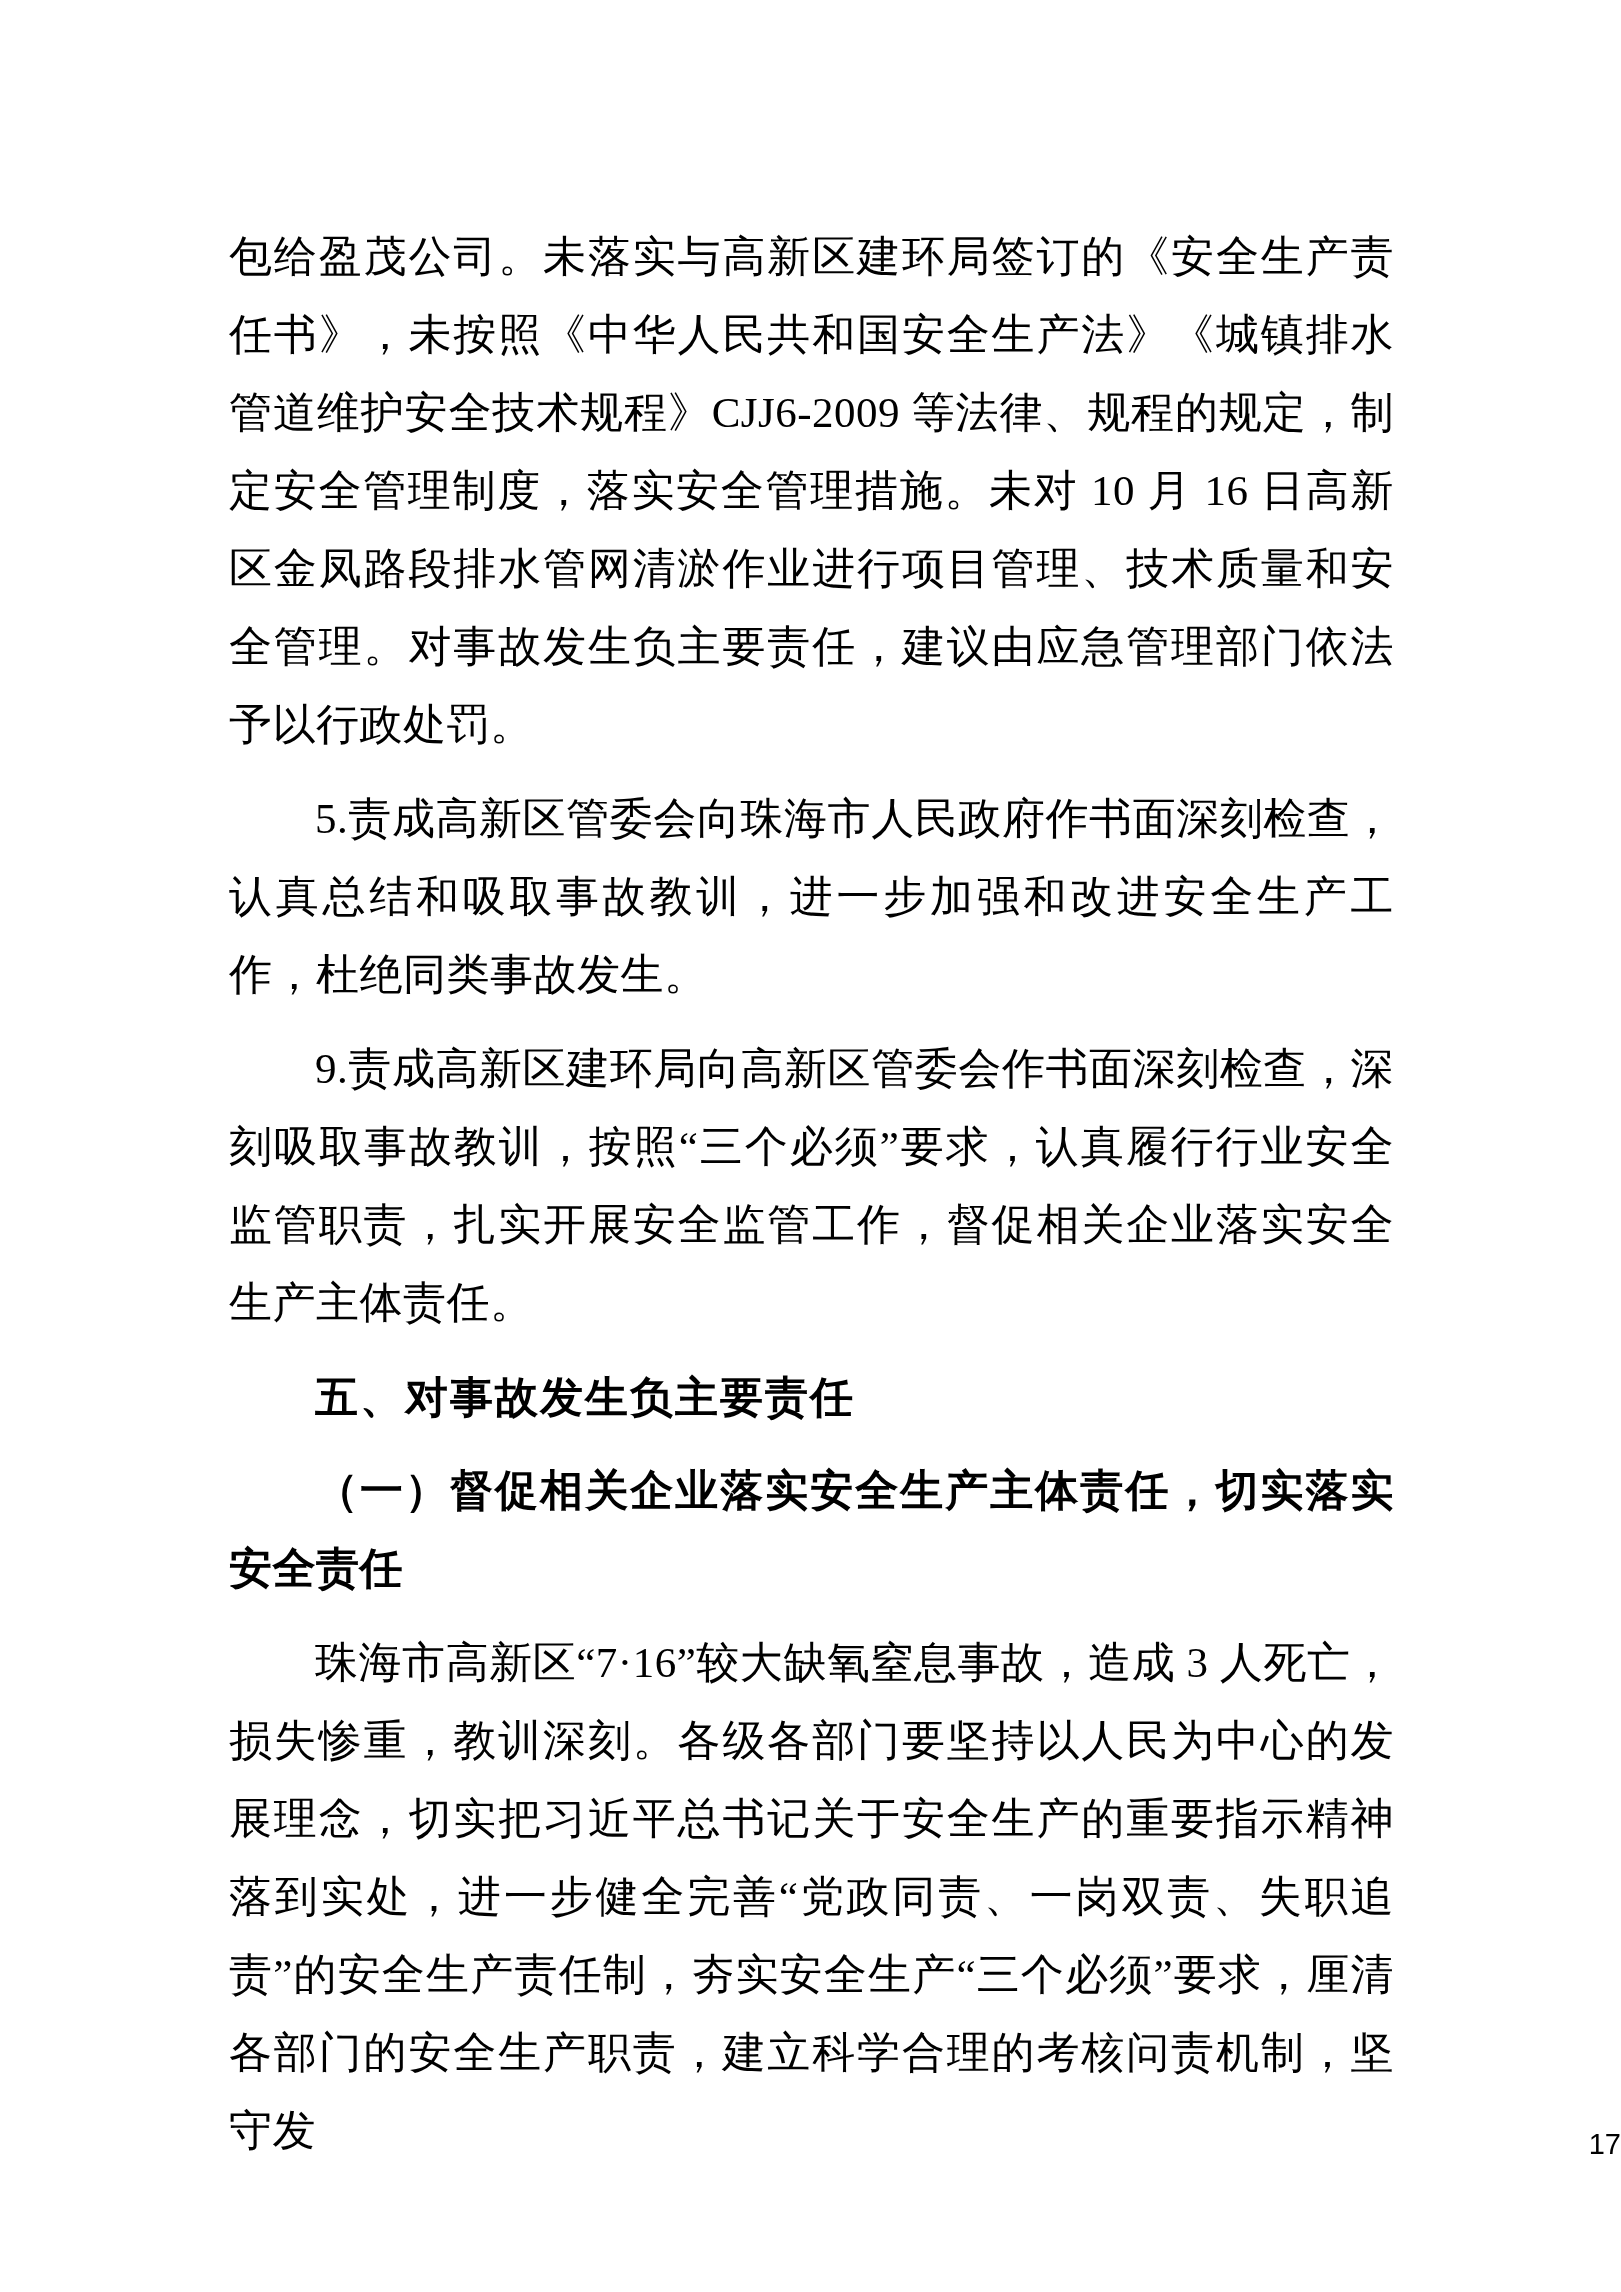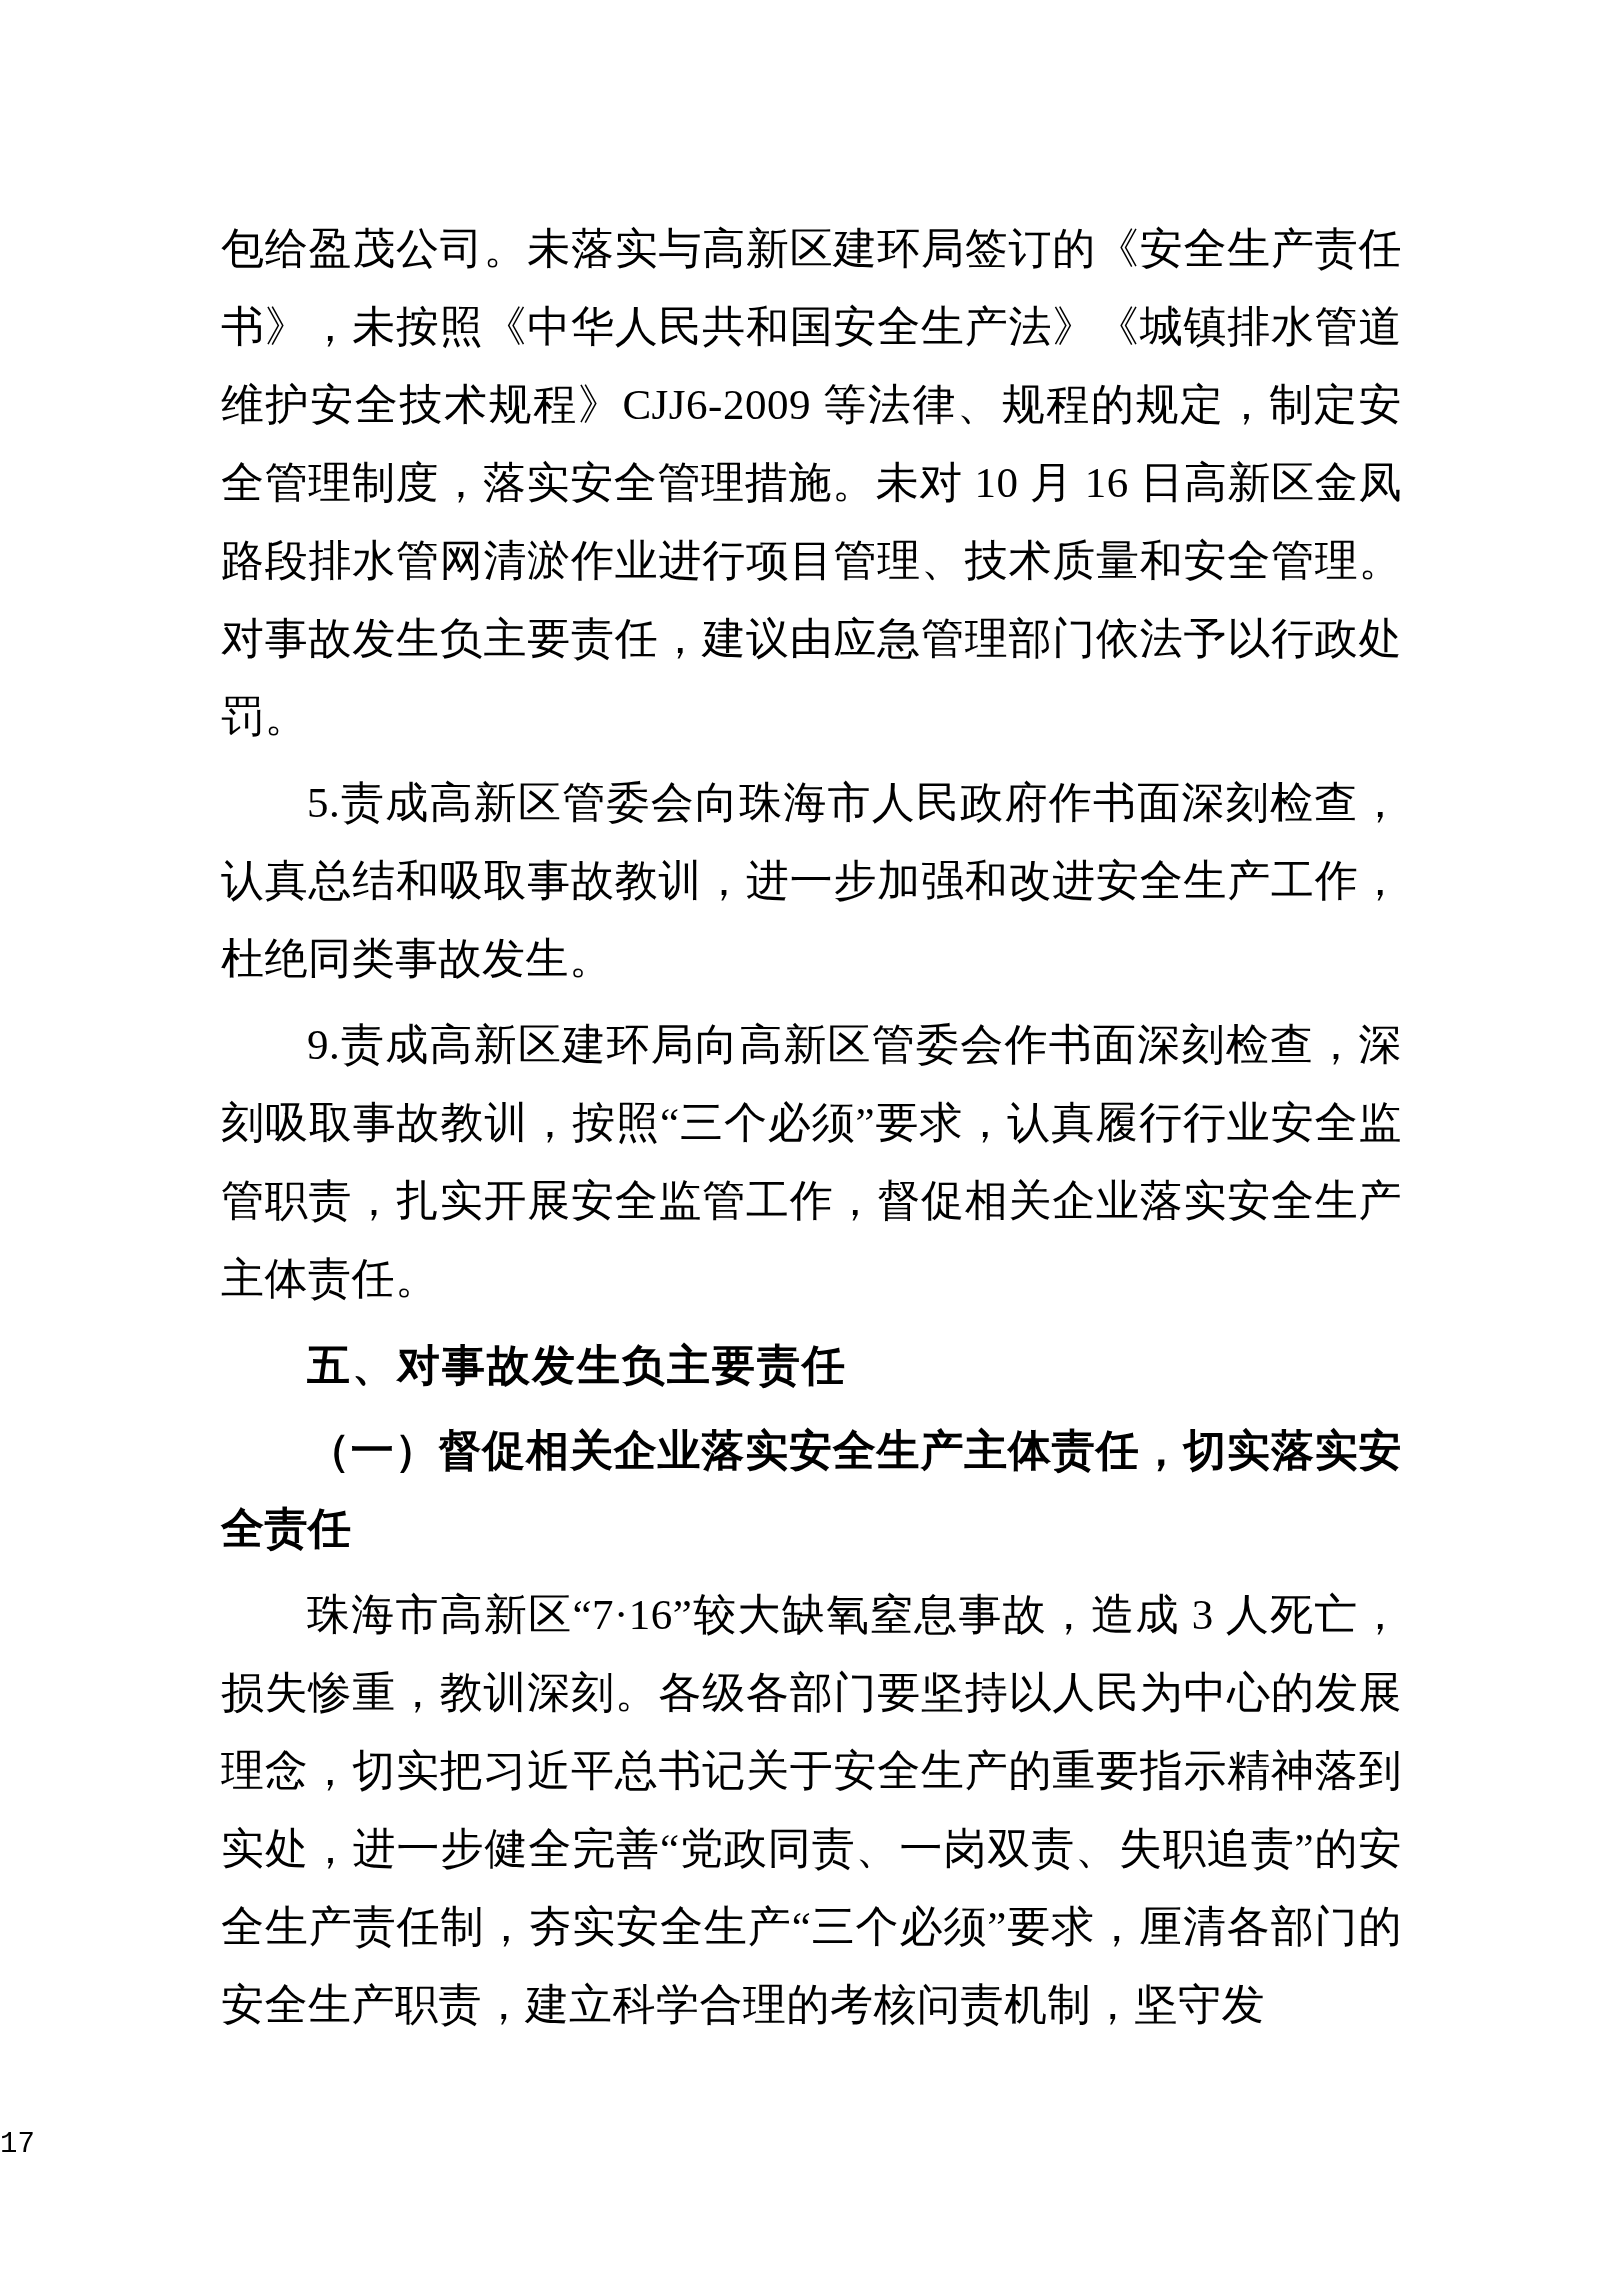--- a/index.html
+++ b/index.html
@@ -17,21 +17,21 @@
     font-family: "Liberation Serif", "DejaVu Serif", serif;
     overflow: hidden;
   }
   .content {
     position: absolute;
     left: 213px;
     top: 202px;
     width: 1197px;
   }
   .blk {
-    margin: 8px;
+    margin: 16px;
     font-size: 43px;
     line-height: 78px;
     font-weight: normal;
     text-align: justify;
     text-justify: inter-character;
     text-align-last: left;
     word-break: break-all;
     letter-spacing: 0.5px;
   }
   .indent {
@@ -45,24 +45,24 @@
     font-weight: bold;
     text-indent: 2em;
     font-family: "Liberation Sans", "DejaVu Sans", sans-serif;
     letter-spacing: 2px;
   }
   .pagenum {
     position: absolute;
     top: 2127px;
     left: 0;
     width: 100%;
-    text-align: left;
+    text-align: right;
     font-size: 29px;
     line-height: 35px;
-    font-family: Liberation Mono, monospace;
+    font-family: Liberation Sans, sans-serif;
   }
 </style>
 </head>
 <body>
 
 <div class="page">
   <div class="content">
     <p class="blk">包给盈茂公司。未落实与高新区建环局签订的《安全生产责任书》，未按照《中华人民共和国安全生产法》《城镇排水管道维护安全技术规程》CJJ6-2009 等法律、规程的规定，制定安全管理制度，落实安全管理措施。未对 10 月 16 日高新区金凤路段排水管网清淤作业进行项目管理、技术质量和安全管理。对事故发生负主要责任，建议由应急管理部门依法予以行政处罚。</p>
     <p class="blk indent">5.责成高新区管委会向珠海市人民政府作书面深刻检查，认真总结和吸取事故教训，进一步加强和改进安全生产工作，杜绝同类事故发生。</p>
     <p class="blk indent">9.责成高新区建环局向高新区管委会作书面深刻检查，深刻吸取事故教训，按照“三个必须”要求，认真履行行业安全监管职责，扎实开展安全监管工作，督促相关企业落实安全生产主体责任。</p>

